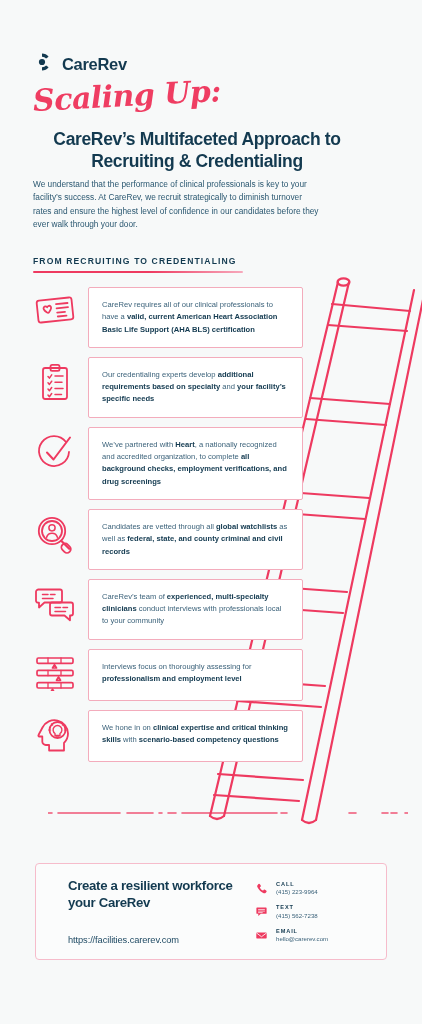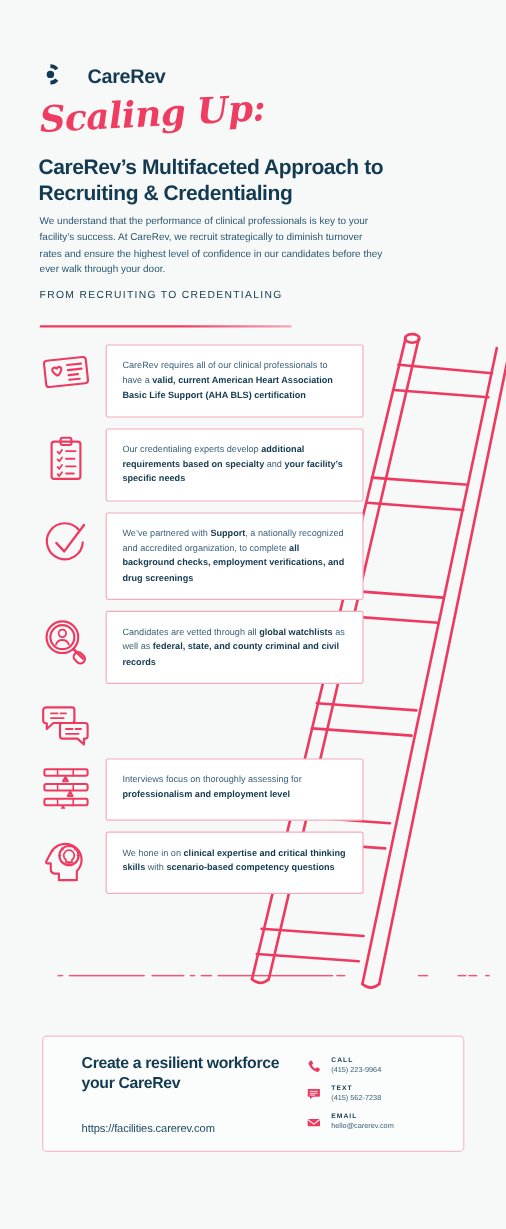--- a/index.html
+++ b/index.html
@@ -25,21 +25,21 @@
     overflow: hidden;
   }
 
   
   .logo-row {
     position: absolute;
     left: 32px;
     top: 52px;
     display: flex;
     align-items: center;
-    gap: 21px;
+    gap: 10px;
     justify-content: center;
   }
   .logo-mark { display: block; }
   .logo-text {
     font-size: 16.5px;
     font-weight: bold;
     letter-spacing: -0.3px;
     color: #133a50;
   }
 
@@ -61,39 +61,40 @@
   .headline {
     position: absolute;
     left: 32px;
     top: 128px;
     width: 330px;
     font-size: 17.5px;
     font-weight: bold;
     line-height: 1.28;
     color: #133a50;
     letter-spacing: -0.35px;
+    text-align: center;
   }
 
   .intro {
     position: absolute;
     left: 33px;
     top: 178px;
     width: 288px;
     font-size: 8.3px;
     line-height: 1.62;
     color: #2b5871;
   }
 
   
   .section-label {
     position: absolute;
     left: 33px;
-    top: 240px;
+    top: 256px;
     font-size: 8.6px;
-    font-weight: normal;
+    font-weight: bold;
     letter-spacing: 1.1px;
     color: #133a50;
   }
   .section-rule {
     position: absolute;
     left: 33px;
     top: 271px;
     width: 210px;
     height: 1.6px;
     background: linear-gradient(to right, #ee3a60 0%, #ee3a60 55%, #f7a9bc 100%);
@@ -308,21 +309,21 @@
       <div class="step-card"><span>Our credentialing experts develop </span><b>additional requirements based on specialty</b><span> and </span><b>your facility’s specific needs</b></div>
     </div>
 
     <div class="step">
       <div class="step-icon">
         <svg width="38" height="38" viewBox="0 0 38 38" fill="none" stroke="#ee3a60" stroke-width="1.8" stroke-linecap="round" stroke-linejoin="round">
           <path d="M30 9 A15 15 0 1 0 33 19"></path>
           <path d="M11 19.5 L17.5 26.5 L34 4.5" stroke-width="2"></path>
         </svg>
       </div>
-      <div class="step-card"><span>We’ve partnered with </span><b>Support</b><span>, a nationally recognized and accredited organization, to complete </span><b>all background checks, employment verifications, and drug screenings</b></div>
+      <div class="step-card"><span>We’ve partnered with </span><b>Heart</b><span>, a nationally recognized and accredited organization, to complete </span><b>all background checks, employment verifications, and drug screenings</b></div>
     </div>
 
     <div class="step">
       <div class="step-icon">
         <svg width="40" height="40" viewBox="0 0 40 40" fill="none" stroke="#ee3a60" stroke-width="1.8" stroke-linecap="round" stroke-linejoin="round">
           <circle cx="17" cy="16" r="13.2"></circle>
           <circle cx="17" cy="16" r="10"></circle>
           <circle cx="17" cy="12.8" r="3.1" stroke-width="1.5"></circle>
           <path d="M11.6 22.2 a5.7 5.7 0 0 1 10.8 0" stroke-width="1.5"></path>
           <path d="M26.2 25.8 L34.2 33.8" stroke-width="2.2"></path>
@@ -338,20 +339,21 @@
           <path d="M3 4.5 h22 a2 2 0 0 1 2 2 v9 a2 2 0 0 1-2 2 H9.5 L4 22.5 v-4.8 H3 a2 2 0 0 1-2-2 v-9 a2 2 0 0 1 2-2 z" transform="translate(1,0)"></path>
           <path d="M8.5 9.5 L14 9.5" stroke-width="1.5"></path>
           <path d="M16.5 9.5 L21 9.5" stroke-width="1.5"></path>
           <path d="M8.5 13.5 L19 13.5" stroke-width="1.5"></path>
           <path d="M18 17.5 h19 a2 2 0 0 1 2 2 v9 a2 2 0 0 1-2 2 h-1 v4.8 L30.5 30.5 H18 a2 2 0 0 1-2-2 v-9 a2 2 0 0 1 2-2 z"></path>
           <path d="M21 22.5 L26.5 22.5" stroke-width="1.5"></path>
           <path d="M29 22.5 L33.5 22.5" stroke-width="1.5"></path>
           <path d="M21 26.5 L31.5 26.5" stroke-width="1.5"></path>
         </svg>
       </div>
+      <div class="step-card"><span>CareRev’s team of </span><b>experienced, multi-specialty clinicians</b><span> conduct interviews with professionals local to your community</span></div>
     </div>
 
     <div class="step">
       <div class="step-icon">
         <svg width="42" height="36" viewBox="0 0 42 36" fill="none" stroke="#ee3a60" stroke-width="1.7" stroke-linecap="round" stroke-linejoin="round">
           <rect x="3" y="3" width="36" height="5.4" rx="1.4"></rect>
           <path d="M14 3 L14 8.4 M27 3 L27 8.4" stroke-width="1.3"></path>
           <path d="M18.5 13 L22.5 13 L20.5 9.6 Z"></path>
           <rect x="3" y="15.3" width="36" height="5.4" rx="1.4"></rect>
           <path d="M14 15.3 L14 20.7 M27 15.3 L27 20.7" stroke-width="1.3"></path>

